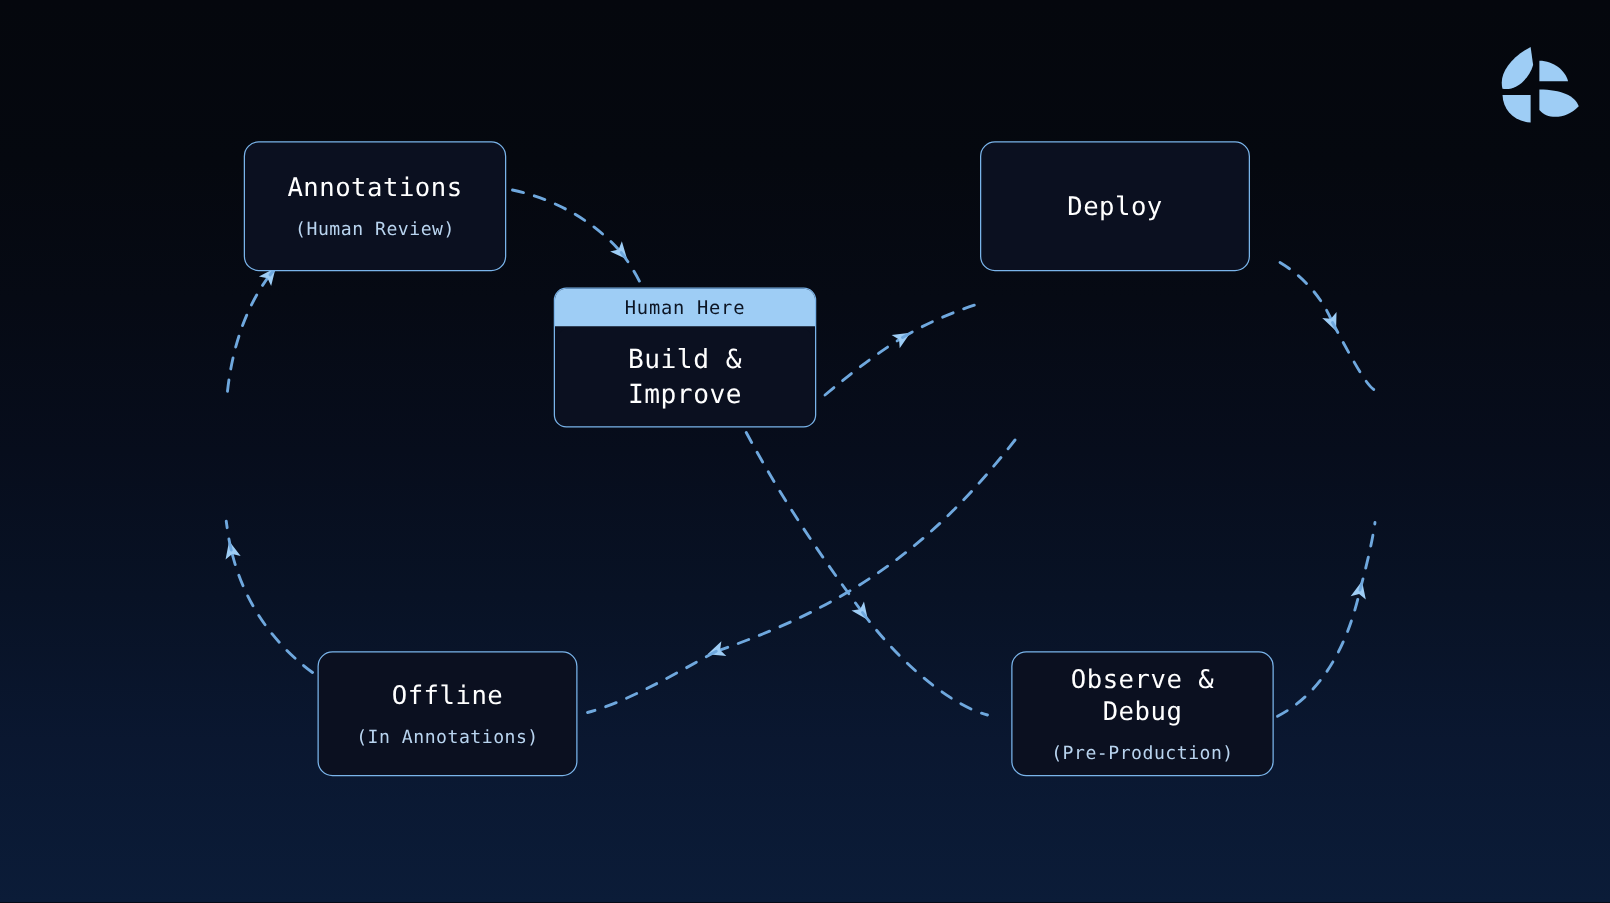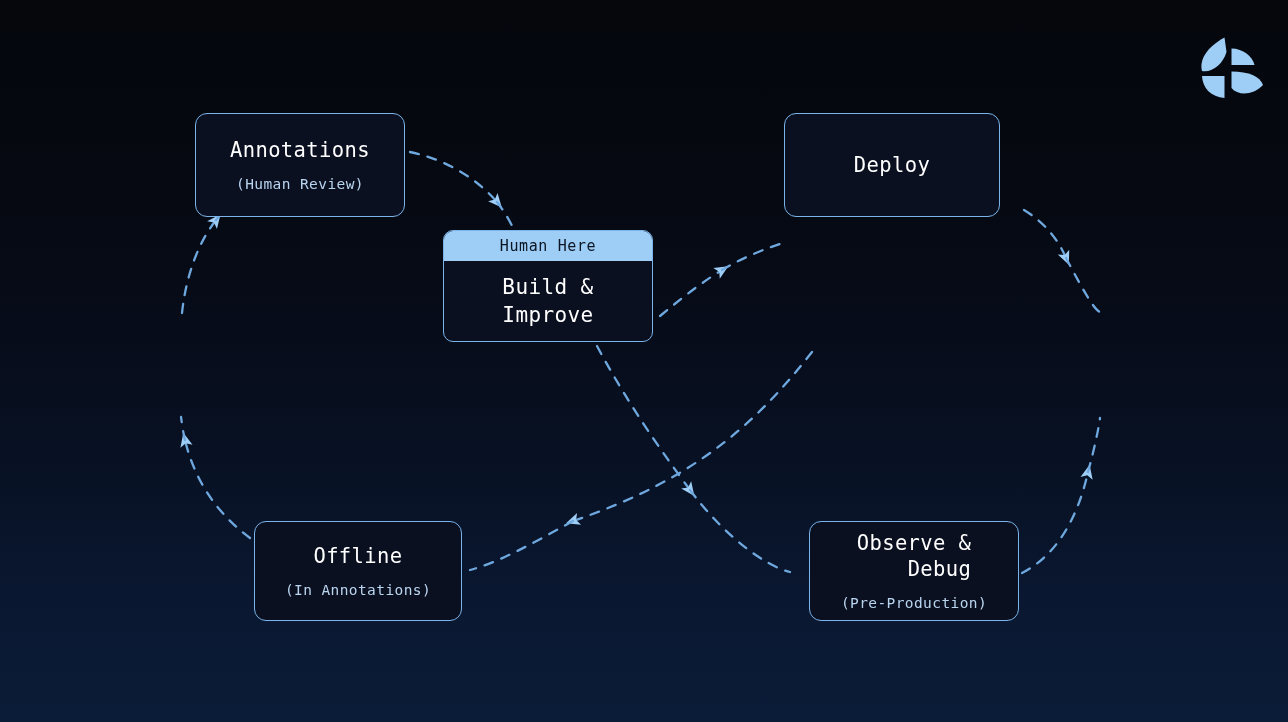--- a/index.html
+++ b/index.html
@@ -67,21 +67,21 @@
     color: #b9d4ef;
     margin-top: 12px;
     white-space: pre-line;
   }
 
   #node-annotations { left: 195px;  top: 113px; width: 210px; height: 104px; }
   #node-online      { left: 74px;   top: 315px; width: 210px; height: 100px; }
   #node-observe     { left: 254px;  top: 521px; width: 208px; height: 100px; }
   #node-deploy      { left: 784px;  top: 113px; width: 216px; height: 104px; }
   #node-offline     { left: 1004px; top: 315px; width: 210px; height: 100px; }
-  #node-observedbg  { left: 809px;  top: 521px; width: 210px; height: 100px; text-align: right; }
+  #node-observedbg  { left: 809px;  top: 521px; width: 210px; height: 100px; }
 
   
   #node-start {
     position: absolute;
     left: 443px;
     top: 230px;
     width: 210px;
     height: 112px;
     box-sizing: border-box;
     border: 1.6px solid #7ab4ea;

